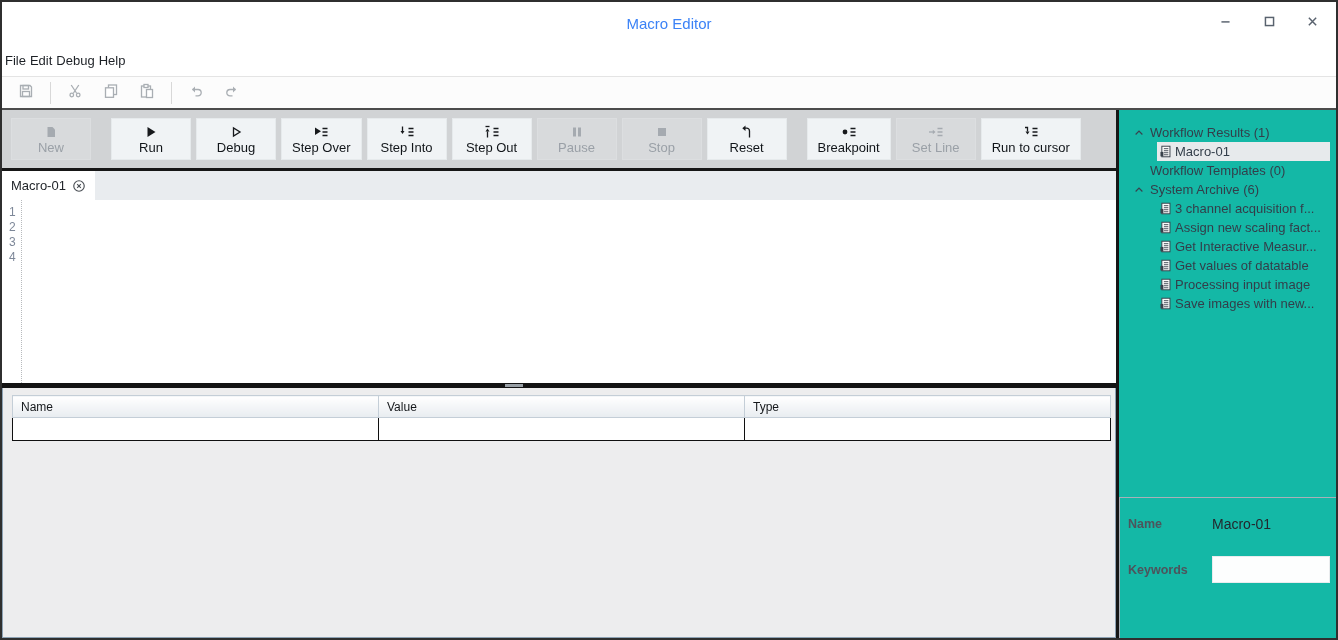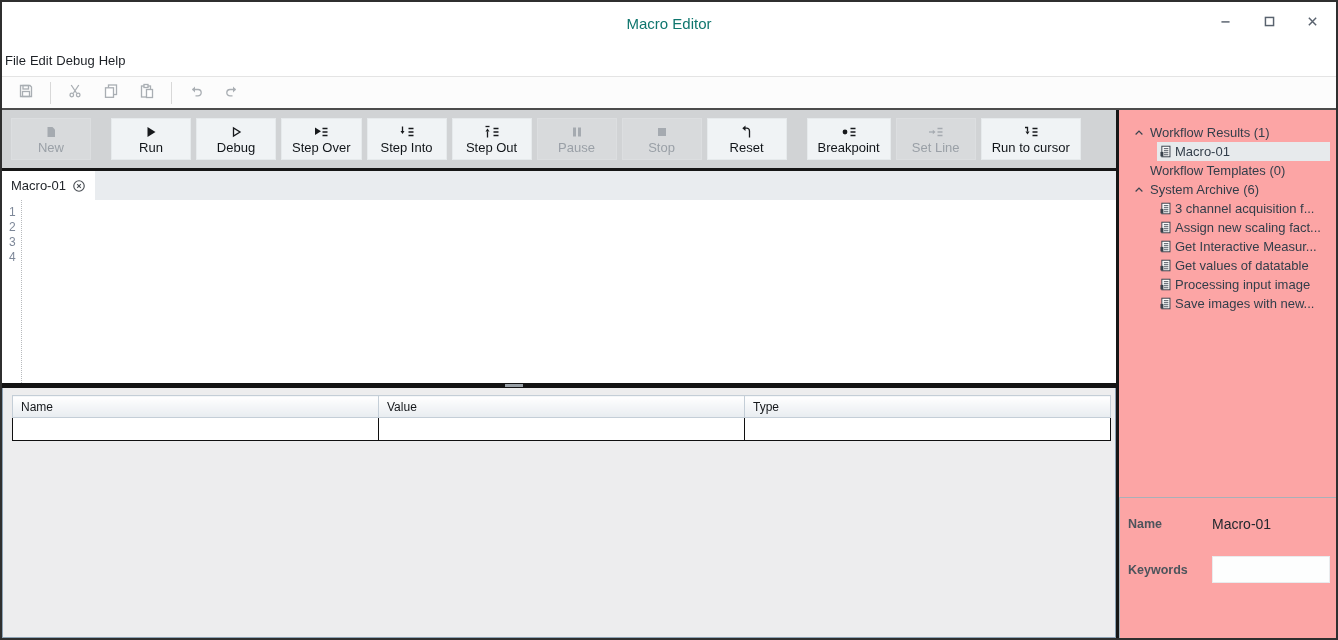--- a/index.html
+++ b/index.html
@@ -5,21 +5,21 @@
   * { margin:0; padding:0; box-sizing:border-box; }
   html,body { background:#ffffff; }
   body { font-family:"Liberation Sans","DejaVu Sans",sans-serif; }
 
   .window { width:1338px; height:640px; border:2px solid #2f2f2f; background:#fff;
             display:flex; flex-direction:column; overflow:hidden; position:relative; }
 
   
   .titlebar { height:42px; display:flex; align-items:center; background:#fff; flex:none; }
   .title-spacer { width:120px; flex:none; }
-  .title { flex:1; text-align:center; font-size:15px; color:#0f766e; }
+  .title { flex:1; text-align:center; font-size:15px; color:#3b82f6; }
   .win-controls { width:120px; flex:none; display:flex; align-items:center; justify-content:flex-end; gap:24px; padding-right:14px; }
   .win-btn { width:22px; height:22px; display:flex; align-items:center; justify-content:center; color:#59626e; cursor:pointer; }
   .win-btn svg { width:13px; height:13px; }
 
   
   .menubar { height:32px; display:flex; align-items:center; padding-left:1px; background:#fff; flex:none; }
   .menu-item { padding:0 2px; font-size:13px; color:#1d2126; height:100%; display:flex; align-items:center; cursor:pointer; }
 
   
   .quickbar { height:32px; border-top:1px solid #e4e4e4; background:#fcfcfc; display:flex; align-items:center; padding-left:6px; flex:none; }
@@ -66,21 +66,21 @@
   .wtab { padding:0 12px; display:flex; align-items:center; font-size:11px; font-weight:bold;
           letter-spacing:0.4px; color:#4e5862; cursor:pointer; }
   .wtab.active { background:#ffffff; color:#151c23; }
   .table-wrap { margin:7px 4px 0 9px; background:#fff; }
   .wtable { width:100%; border-collapse:collapse; table-layout:fixed; }
   .wtable th { height:22px; background:linear-gradient(#ffffff,#e8ecf0); border:1px solid #c4ced7;
                font-size:12px; font-weight:normal; text-align:left; padding-left:8px; color:#15181b; }
   .wtable td { height:23px; background:#fff; border:1px solid #101010; border-top:none; }
 
   
-  .sidebar { flex:1; background:#fca5a5; display:flex; flex-direction:column; min-width:0;gap:24px; }
+  .sidebar { flex:1; background:#14b8a6; display:flex; flex-direction:column; min-width:0;gap:24px; }
   .tree { padding-top:13px; font-size:13px; color:#333e4a; flex:none; }
   .trow { height:19px; display:flex; align-items:center; cursor:pointer; white-space:nowrap; }
   .trow .chev { width:12px; height:12px; margin-left:14px; margin-right:5px; flex:none; display:flex; align-items:center; }
   .trow .chev svg { width:12px; height:12px; }
   .trow .chev.empty { visibility:hidden; }
   .trow .ibox { display:flex; align-items:center; flex:1; height:100%; margin-right:6px; padding-left:2px; }
   .trow .ibox.selected { background:#e7eaec; }
   .trow .doc { width:13px; height:13px; margin-right:3px; flex:none; display:flex; }
   .trow .doc svg { width:13px; height:13px; }
   .indent-item { width:38px; flex:none; }

